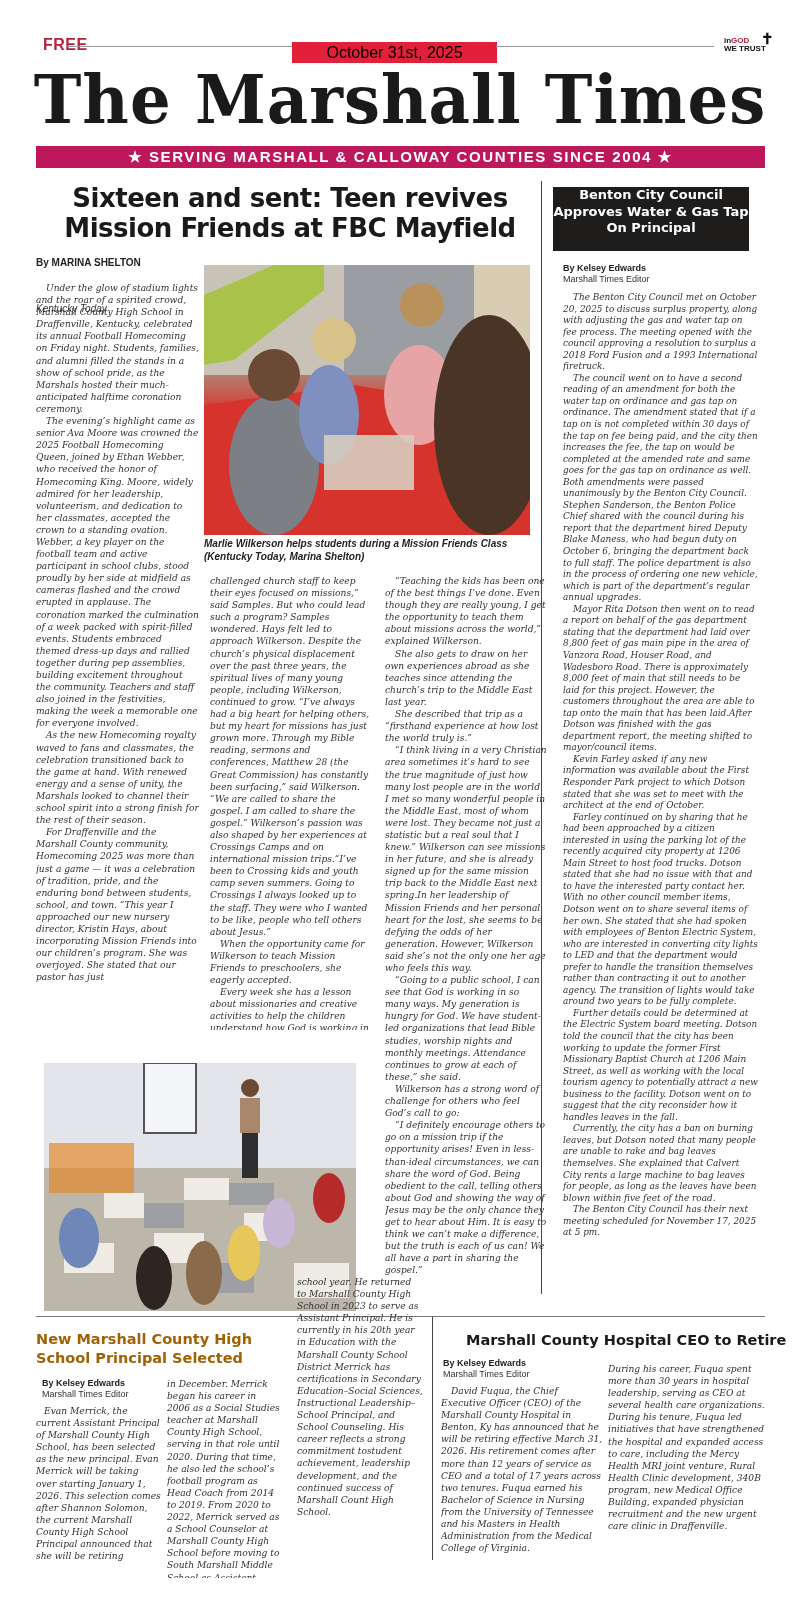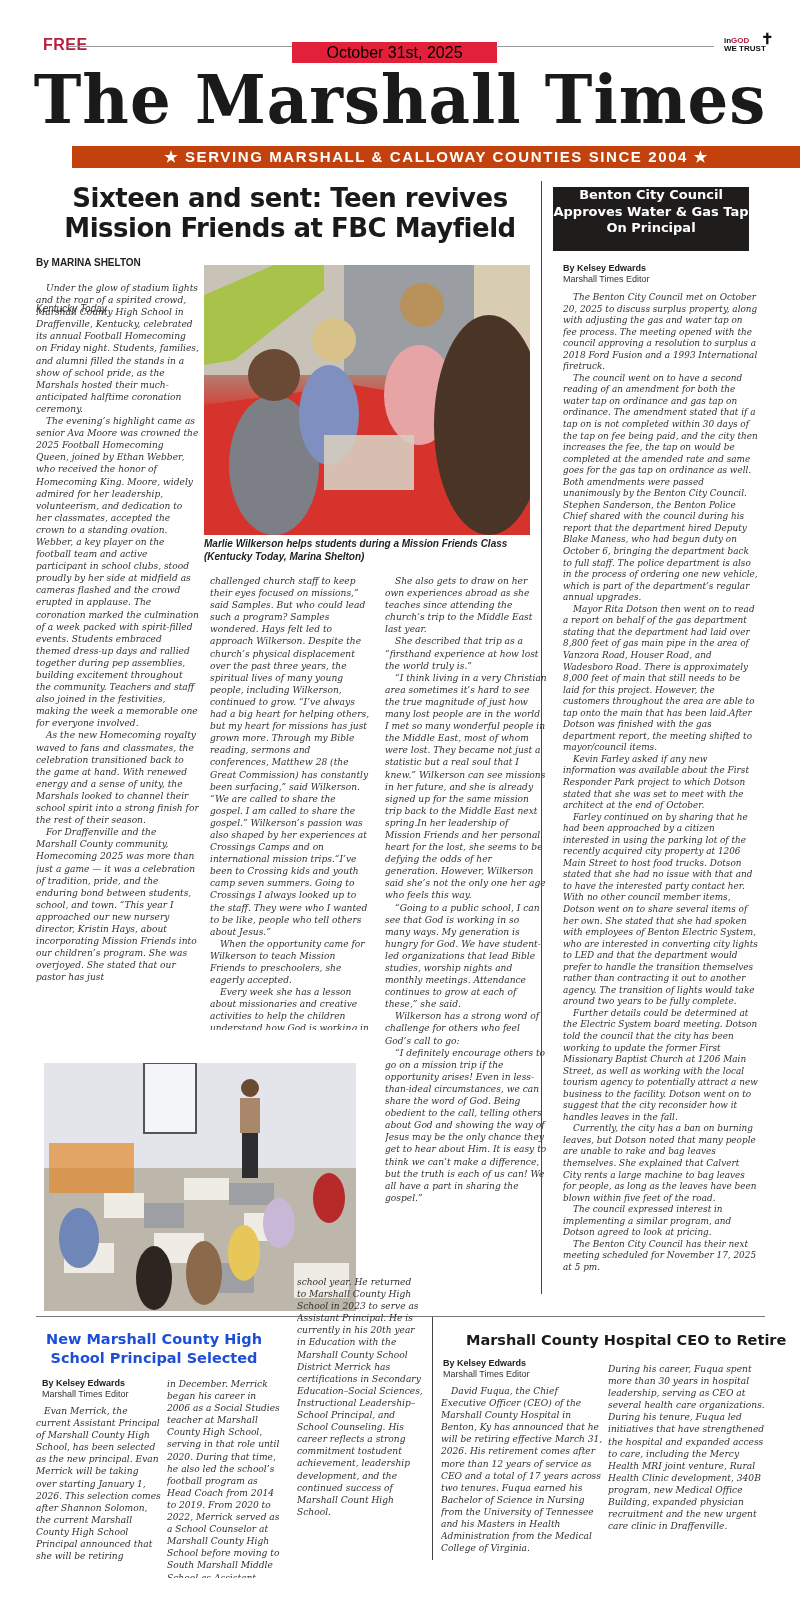--- a/index.html
+++ b/index.html
@@ -9,21 +9,21 @@
   
   .topbar { position: absolute; left: 0; top: 30px; width: 800px; height: 30px; }
   .free { position: absolute; left: 43px; top: 6px; font-family: "Liberation Sans", sans-serif; font-weight: 700; font-size: 16px; color: #b5203f; letter-spacing: 0.5px; }
   .rule-l { position: absolute; left: 67px; top: 16px; width: 225px; height: 1px; background: #9a9a9a; }
   .rule-r { position: absolute; left: 496px; top: 16px; width: 218px; height: 1px; background: #9a9a9a; }
   .datebox { position: absolute; left: 292px; top: 5px; width: 205px; height: 21px; background: #e3203a; color: #000000; font-family: "Liberation Sans", sans-serif; font-size: 16px; text-align: center; line-height: 21px; margin-top: 7px; }
   .motto { position: absolute; left: 724px; top: 7px; font-family: "Liberation Sans", sans-serif; font-weight: 700; font-size: 8px; line-height: 8px; color: #111; }
   .motto .god { color: #b5203f; }
   .motto .cross { position: absolute; left: 37px; top: -2px; font-size: 15px; color: #111; }
   .title { position: absolute; left: 0; top: 60px; width: 800px; text-align: center; font-family: "DejaVu Serif", serif; font-weight: 700; font-size: 64px; line-height: 80px; color: #1a1a1a; letter-spacing: 1px; transform: scaleY(1.05); }
-  .banner { position: absolute; left: 36px; top: 146px; width: 729px; height: 22px; background: #c2410c; color: #fff; font-family: "Liberation Sans", sans-serif; font-weight: 700; font-size: 15px; letter-spacing: 1.6px; line-height: 22px; text-align: center; margin-left: 36px; }
+  .banner { position: absolute; left: 36px; top: 146px; width: 729px; height: 22px; background: #be185d; color: #fff; font-family: "Liberation Sans", sans-serif; font-weight: 700; font-size: 15px; letter-spacing: 1.6px; line-height: 22px; text-align: center; }
 
   
   .lead-hed { position: absolute; left: 30px; top: 183px; width: 520px; text-align: center; font-family: "DejaVu Sans", sans-serif; font-weight: 700; font-size: 26px; line-height: 30px; color: #1a1a1a; letter-spacing: -0.5px; }
   .byline-name { font-family: "Liberation Sans", sans-serif; font-weight: 700; font-size: 10px; color: #222; }
   .byline-org { font-family: "Liberation Sans", sans-serif; font-size: 10px; color: #333; }
   .byline-org.it { font-style: italic; margin-top: 34px; }
   .lead-by { position: absolute; left: 36px; top: 257px; line-height: 12px; }
   .body { font-family: "DejaVu Serif", serif; font-size: 9.1px; line-height: 12.1px; color: #303030; font-style: italic; }
   .body p { text-indent: 10px; }
   .col { position: absolute; overflow: hidden; }
@@ -41,21 +41,21 @@
   .vrule { position: absolute; left: 541px; top: 181px; width: 1px; height: 1113px; background: #444; }
   .side-hed { position: absolute; left: 553px; top: 187px; width: 196px; height: 64px; background: #1f1c1c; color: #fff; font-family: "DejaVu Sans", sans-serif; font-weight: 700; font-size: 13px; line-height: 16.5px; text-align: center; }
   .side-by { position: absolute; left: 563px; top: 263px; line-height: 11px; }
   .side-by .byline-name { font-size: 9px; }
   .side-by .byline-org { font-size: 9px; }
   .col-d { left: 563px; top: 292px; width: 196px; height: 1010px; font-size: 8.9px; line-height: 11.55px; }
 
   
   .hrule { position: absolute; left: 36px; top: 1316px; width: 729px; height: 1px; background: #777; }
   .vrule2 { position: absolute; left: 432px; top: 1317px; width: 1px; height: 243px; background: #444; }
-  .prin-hed { position: absolute; left: 36px; top: 1330px; width: 236px; text-align: center; font-family: "DejaVu Sans", sans-serif; font-weight: 700; font-size: 14.5px; line-height: 19px; color: #1d4ed8; }
+  .prin-hed { position: absolute; left: 36px; top: 1330px; width: 236px; text-align: left; font-family: "DejaVu Sans", sans-serif; font-weight: 700; font-size: 14.5px; line-height: 19px; color: #a16207; }
   .prin-by { position: absolute; left: 42px; top: 1378px; line-height: 11px; }
   .prin-by .byline-name, .prin-by .byline-org { font-size: 9px; }
   .col-e { left: 36px; top: 1405px; width: 125px; height: 180px; }
   .col-f { left: 167px; top: 1378px; width: 115px; height: 200px; }
   .col-g { left: 297px; top: 1276px; width: 126px; height: 240px; }
   .col-e p:first-child { text-indent: 8px; }
   .col-f p, .col-g p { text-indent: 0; }
 
   .hosp-hed { position: absolute; left: 466px; top: 1331px; width: 330px; font-family: "DejaVu Sans", sans-serif; font-weight: 700; font-size: 14.5px; line-height: 18px; color: #1a1a1a; }
   .hosp-by { position: absolute; left: 443px; top: 1358px; line-height: 11px; }
@@ -119,20 +119,21 @@
     <div>(Kentucky Today, Marina Shelton)</div>
   </figcaption>
 
   <div class="col body col-b">
     <p style="text-indent:0">challenged church staff to keep their eyes focused on missions,” said Samples. But who could lead such a program? Samples wondered. Hays felt led to approach Wilkerson. Despite the church’s physical displacement over the past three years, the spiritual lives of many young people, including Wilkerson, continued to grow. “I’ve always had a big heart for helping others, but my heart for missions has just grown more. Through my Bible reading, sermons and conferences, Matthew 28 (the Great Commission) has constantly been surfacing,” said Wilkerson. “We are called to share the gospel. I am called to share the gospel.” Wilkerson’s passion was also shaped by her experiences at Crossings Camps and on international mission trips.“I’ve been to Crossing kids and youth camp seven summers. Going to Crossings I always looked up to the staff. They were who I wanted to be like, people who tell others about Jesus.”</p>
     <p>When the opportunity came for Wilkerson to teach Mission Friends to preschoolers, she eagerly accepted.</p>
     <p>Every week she has a lesson about missionaries and creative activities to help the children understand how God is working in different places throughout the world.</p>
   </div>
 
   <div class="col body col-c">
+    <p>“Teaching the kids has been one of the best things I’ve done. Even though they are really young, I get the opportunity to teach them about missions across the world,” explained Wilkerson.</p>
     <p>She also gets to draw on her own experiences abroad as she teaches since attending the church’s trip to the Middle East last year.</p>
     <p>She described that trip as a “firsthand experience at how lost the world truly is.”</p>
     <p>“I think living in a very Christian area sometimes it’s hard to see the true magnitude of just how many lost people are in the world. I met so many wonderful people in the Middle East, most of whom were lost. They became not just a statistic but a real soul that I knew.” Wilkerson can see missions in her future, and she is already signed up for the same mission trip back to the Middle East next spring.In her leadership of Mission Friends and her personal heart for the lost, she seems to be defying the odds of her generation. However, Wilkerson said she’s not the only one her age who feels this way.</p>
     <p>“Going to a public school, I can see that God is working in so many ways. My generation is hungry for God.  We have student-led organizations that lead Bible studies, worship nights and monthly meetings. Attendance continues to grow at each of these,” she said.</p>
     <p>Wilkerson has a strong word of challenge for others who feel God’s call to go:</p>
     <p>“I definitely encourage others to go on a mission trip if the opportunity arises! Even in less-than-ideal circumstances, we can share the word of God. Being obedient to the call, telling others about God and showing the way of Jesus may be the only chance they get to hear about Him. It is easy to think we can’t make a difference, but the truth is each of us can! We all have a part in sharing the gospel.”</p>
   </div>
 
   <figure class="photo photo2" aria-label="Teacher standing before children seated on foam floor tiles">
     <svg viewBox="0 0 312 248" preserveAspectRatio="none">
@@ -178,21 +179,20 @@
     <div class="byline-org">Marshall Times Editor</div>
   </div>
   <div class="col body col-d">
     <p>The Benton City Council met on October 20, 2025 to discuss surplus property, along with adjusting the gas and water tap on fee process. The meeting opened with the council approving a resolution to surplus a 2018 Ford Fusion and a 1993 International firetruck.</p>
     <p>The council went on to have a second reading of an amendment for both the water tap on ordinance and gas tap on ordinance. The amendment stated that if a tap on is not completed within 30 days of the tap on fee being paid, and the city then increases the fee, the tap on would be completed at the amended rate and same goes for the gas tap on ordinance as well. Both amendments were passed unanimously by the Benton City Council.  Stephen Sanderson, the Benton Police Chief shared with the council during his report that the department hired Deputy Blake Maness, who had begun duty on October 6, bringing the department back to full staff. The police department is also in the process of ordering one new vehicle, which is part of the department’s regular annual upgrades.</p>
     <p>Mayor Rita Dotson then went on to read a report on behalf of the gas department stating that the department had laid over 8,800 feet of gas main pipe in the area of Vanzora Road, Houser Road, and Wadesboro Road. There is approximately 8,000 feet of main that still needs to be laid for this project. However, the customers throughout the area are able to tap onto the main that has been laid.After Dotson was finished with the gas department report, the meeting shifted to mayor/council items.</p>
     <p>Kevin Farley asked if any new information was available about the First Responder Park project to which Dotson stated that she was set to meet with the architect at the end of October.</p>
     <p>Farley continued on by sharing that he had been approached by a citizen interested in using the parking lot of the recently acquired city property at 1206 Main Street to host food trucks. Dotson stated that she had no issue with that and to have the interested party contact her. With no other council member items, Dotson went on to share several items of her own. She stated that she had spoken with employees of Benton Electric System, who are interested in converting city lights to LED and that the department would prefer to handle the transition themselves rather than contracting it out to another agency. The transition of lights would take around two years to be fully complete.</p>
     <p>Further details could be determined at the Electric System board meeting. Dotson told the council that the city has been working to update the former First Missionary Baptist Church at 1206 Main Street, as well as working with the local tourism agency to potentially attract a new business to the facility. Dotson went on to suggest that the city reconsider how it handles leaves in the fall.</p>
     <p>Currently, the city has a ban on burning leaves, but Dotson noted that many people are unable to rake and bag leaves themselves. She explained that Calvert City rents a large machine to bag leaves for people, as long as the leaves have been blown within five feet of the road.</p>
-    <p>The council expressed interest in implementing a similar program, and Dotson agreed to look at pricing.</p>
     <p>The Benton City Council has their next meeting scheduled for November 17, 2025 at 5 pm.</p>
   </div>
 </aside>
 
 <div class="hrule"></div>
 <div class="vrule2"></div>
 
 <article>
   <h2 class="prin-hed">
     <div>New Marshall County High</div>

